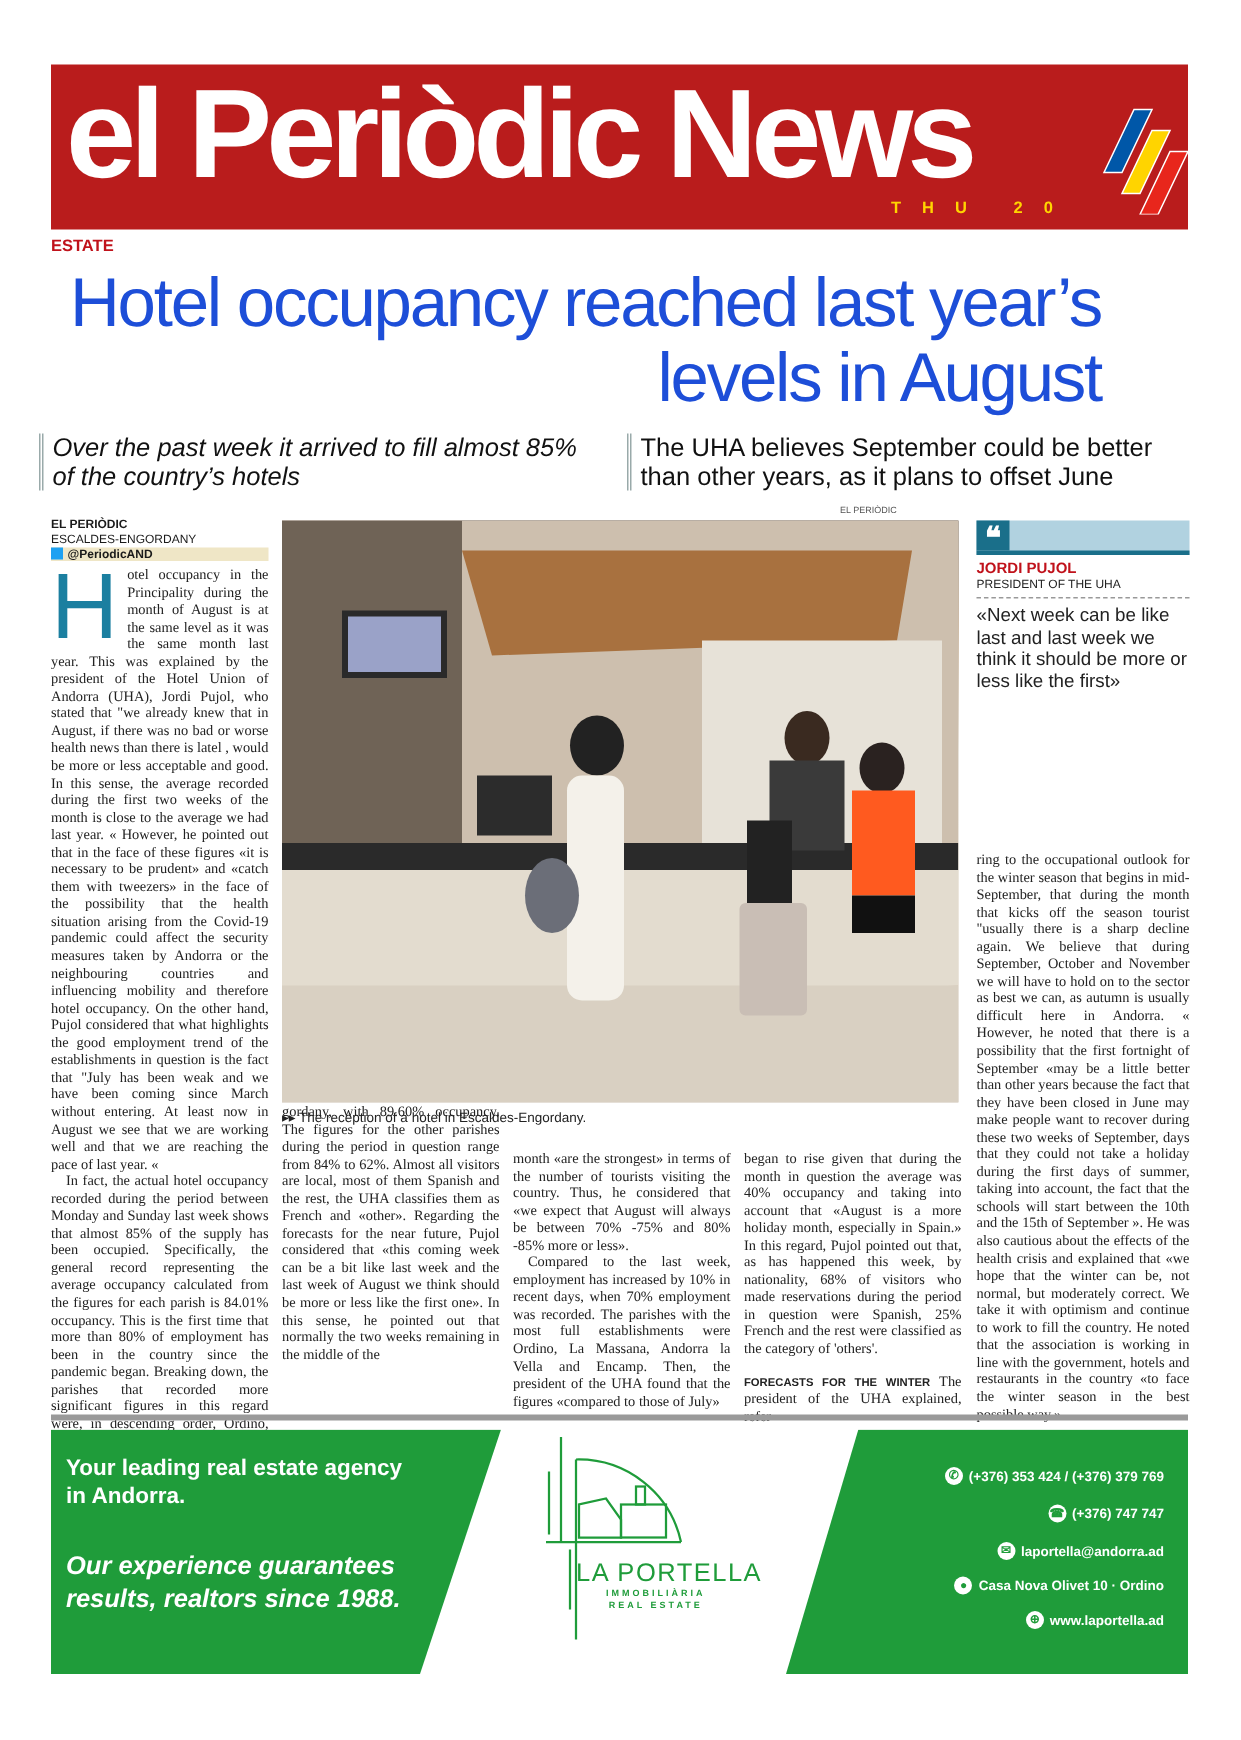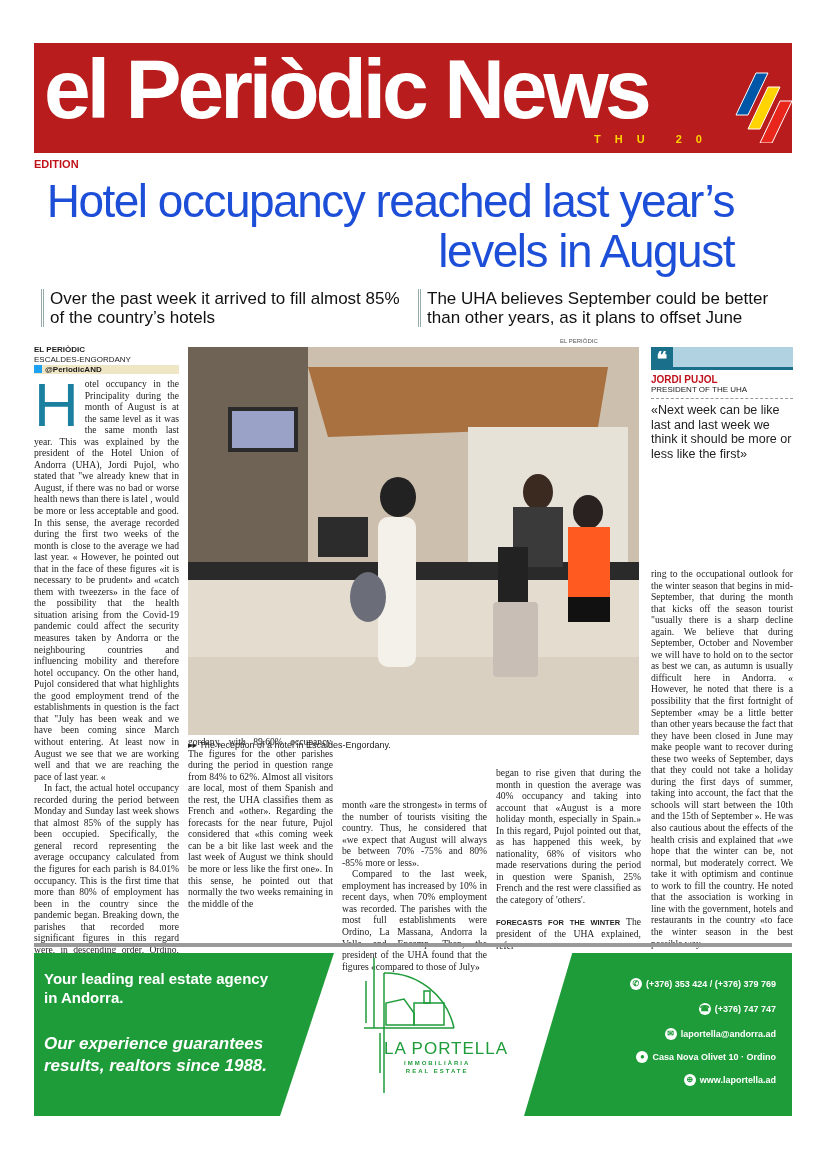--- a/index.html
+++ b/index.html
@@ -51,23 +51,23 @@
   <div class="abs mast-title">el Periòdic News</div>
   <div class="abs mast-edition">ENGLISH EDITION</div>
   <div class="abs mast-date">THU 20</div>
   <svg class="abs flag" viewBox="0 0 60 80">
     <polygon points="22,10 34,10 14,52 2,52" fill="#0057a8" stroke="#fff" stroke-width="1"></polygon>
     <polygon points="34,24 46,24 26,66 14,66" fill="#ffd400" stroke="#fff" stroke-width="1"></polygon>
     <polygon points="46,38 58,38 38,80 26,80" fill="#e8261c" stroke="#fff" stroke-width="1"></polygon>
   </svg>
 </div>
 
-<div class="abs section">EDITION</div>
+<div class="abs section">ESTATE</div>
 <div class="abs headline">Hotel occupancy reached last year’s levels in August</div>
-<div class="abs sub" style="left:41px;">Over the past week it arrived to fill almost 85% of the country’s hotels</div>
+<div class="abs sub" style="left:26px;font-style:italic;">Over the past week it arrived to fill almost 85% of the country’s hotels</div>
 <div class="abs sub" style="left:418px;width:370px;">The UHA believes September could be better than other years, as it plans to offset June</div>
 
 <div class="abs byline">
   <b>EL PERIÒDIC</b>
   <span>ESCALDES-ENGORDANY</span>
 </div>
 <div class="abs twitter">
   <span class="tw-ico"></span><span>@PeriodicAND</span>
 </div>
 
@@ -114,21 +114,21 @@
   <div class="qtext">«Next week can be like last and last week we think it should be more or less like the first»</div>
 </div>
 
 <div class="abs col" style="left:651px;top:568px;width:142px;">
   <p>ring to the occupational outlook for the winter season that begins in mid-September, that during the month that kicks off the season tourist "usually there is a sharp decline again. We believe that during September, October and November we will have to hold on to the sector as best we can, as autumn is usually difficult here in Andorra. « However, he noted that there is a possibility that the first fortnight of September «may be a little better than other years because the fact that they have been closed in June may make people want to recover during these two weeks of September, days that they could not take a holiday during the first days of summer, taking into account, the fact that the schools will start between the 10th and the 15th of September ». He was also cautious about the effects of the health crisis and explained that «we hope that the winter can be, not normal, but moderately correct. We take it with optimism and continue to work to fill the country. He noted that the association is working in line with the government, hotels and restaurants in the country «to face the winter season in the best possible way.»</p>
 </div>
 
 <div class="abs col" style="left:188px;top:736px;width:145px;">
   <p>gordany, with 89.60% occupancy. The figures for the other parishes during the period in question range from 84% to 62%. Almost all visitors are local, most of them Spanish and the rest, the UHA classifies them as French and «other». Regarding the forecasts for the near future, Pujol considered that «this coming week can be a bit like last week and the last week of August we think should be more or less like the first one». In this sense, he pointed out that normally the two weeks remaining in the middle of the</p>
 </div>
-<div class="abs col" style="left:342px;top:767px;width:145px;margin-top:32px;">
+<div class="abs col" style="left:342px;top:767px;width:145px;">
   <p>month «are the strongest» in terms of the number of tourists visiting the country. Thus, he considered that «we expect that August will always be between 70% -75% and 80% -85% more or less».</p>
   <p class="ind">Compared to the last week, employment has increased by 10% in recent days, when 70% employment was recorded. The parishes with the most full establishments were Ordino, La Massana, Andorra la Vella and Encamp. Then, the president of the UHA found that the figures «compared to those of July»</p>
 </div>
 <div class="abs col" style="left:496px;top:767px;width:145px;">
   <p>began to rise given that during the month in question the average was 40% occupancy and taking into account that «August is a more holiday month, especially in Spain.» In this regard, Pujol pointed out that, as has happened this week, by nationality, 68% of visitors who made reservations during the period in question were Spanish, 25% French and the rest were classified as the category of 'others'.</p>
   <p style="margin-top:10px;"><b style="font-family:'Liberation Sans',sans-serif;font-size:7.5px;">FORECASTS FOR THE WINTER</b> <span>The president of the UHA explained, refer-</span></p>
 </div>
 
 <div class="abs rule"></div>
 

